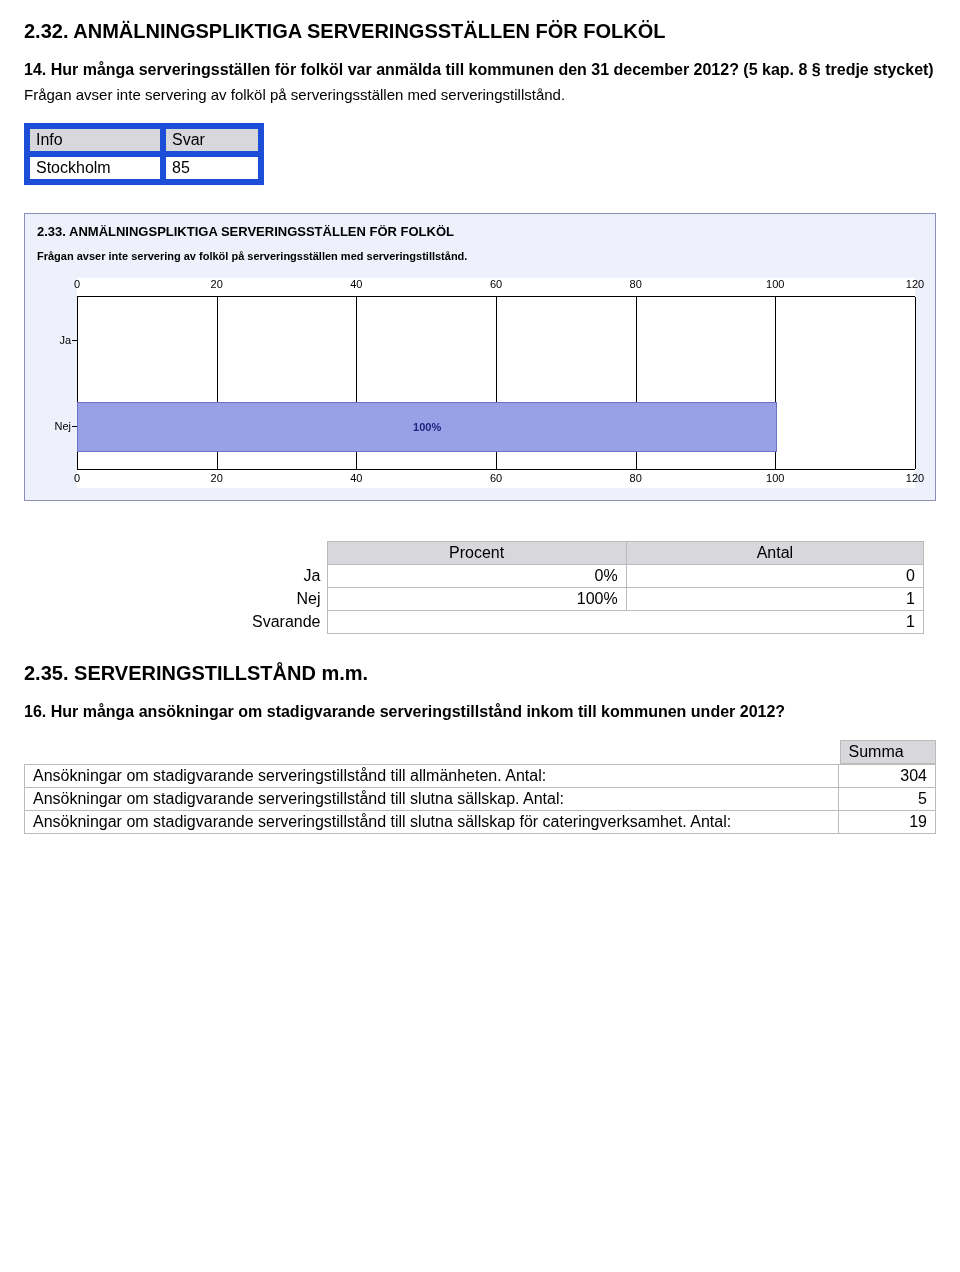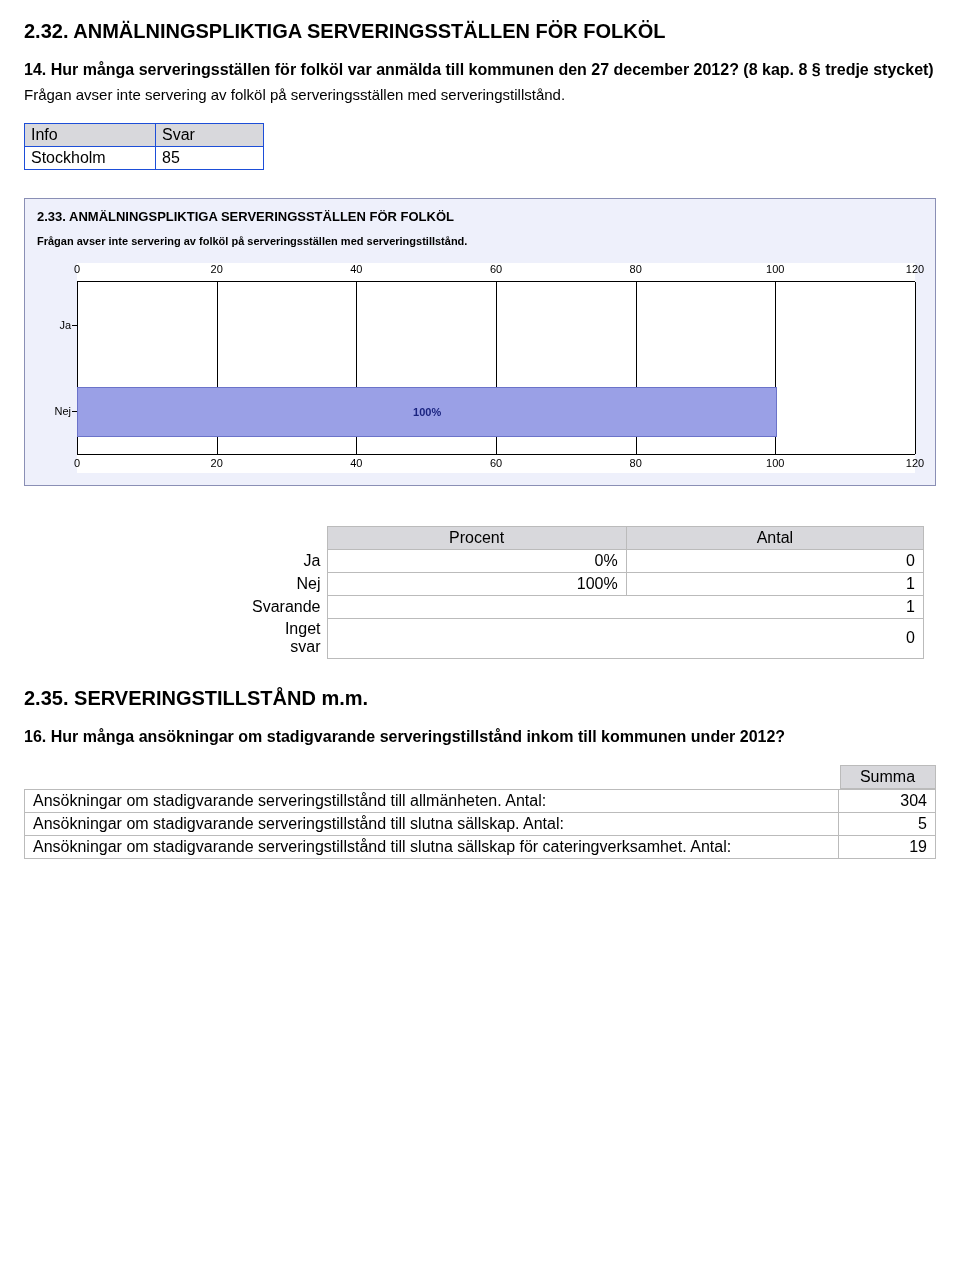--- a/index.html
+++ b/index.html
@@ -25,21 +25,21 @@
   .note {
     font-size: 15px;
     margin: 0 0 18px 0;
     line-height: 1.35;
   }
   table.data {
     border-collapse: collapse;
     margin-bottom: 28px;
   }
   table.data td, table.data th {
-    border: 1px solid #1d4ed8;
+    border: 6px solid #1d4ed8;
     padding: 2px 6px;
     text-align: left;
     font-weight: normal;
     font-size: 16px;
   }
   table.data th { background: #d8d8dc; }
   table.info { width: 240px; }
   table.info td:first-child, table.info th:first-child { width: 118px; }
   .chart-panel {
     border: 1px solid #8a8fb5;
@@ -167,28 +167,28 @@
   table.summa td.desc { text-align: left; }
   table.summa td.num { text-align: right; width: 80px; margin-top: 40px; }
   table.summa .head-wrap td { border: none; padding: 0; }
   table.summa .summa-head {
     display: inline-block;
     background: #d8d8dc;
     border: 1px solid #bbb;
     padding: 2px 8px;
     float: right;
     width: 78px;
-    text-align: center;
+    text-align: left;
   }
 </style>
 </head>
 <body>
 
 <p class="section-title">2.32. ANMÄLNINGSPLIKTIGA SERVERINGSSTÄLLEN FÖR FOLKÖL</p>
-<p class="question">14. Hur många serveringsställen för folköl var anmälda till kommunen den 27 december 2012? (8 kap. 8 § tredje stycket)</p>
+<p class="question">14. Hur många serveringsställen för folköl var anmälda till kommunen den 31 december 2012? (5 kap. 8 § tredje stycket)</p>
 <p class="note">Frågan avser inte servering av folköl på serveringsställen med serveringstillstånd.</p>
 
 <table class="data info">
   <tbody>
       <tr>
     <th>Info</th>
     <th>Svar</th>
   </tr>
   <tr>
     <td>Stockholm</td>
@@ -258,24 +258,20 @@
   </tr>
   <tr>
     <td class="rowlabel">Nej</td>
     <td class="val">100%</td>
     <td class="val">1</td>
   </tr>
   <tr>
     <td class="rowlabel">Svarande</td>
     <td class="single" colspan="2">1</td>
   </tr>
-  <tr>
-    <td class="rowlabel">Inget svar</td>
-    <td class="single" colspan="2">0</td>
-  </tr>
 </tbody>
   </table>
 
 <p class="section-title">2.35. SERVERINGSTILLSTÅND m.m.</p>
 <p class="question" style="margin-bottom:18px">16. Hur många ansökningar om stadigvarande serveringstillstånd inkom till kommunen under 2012?</p>
 
 <table class="summa">
   <tbody>
       <tr class="head-wrap">
     <td colspan="2">

